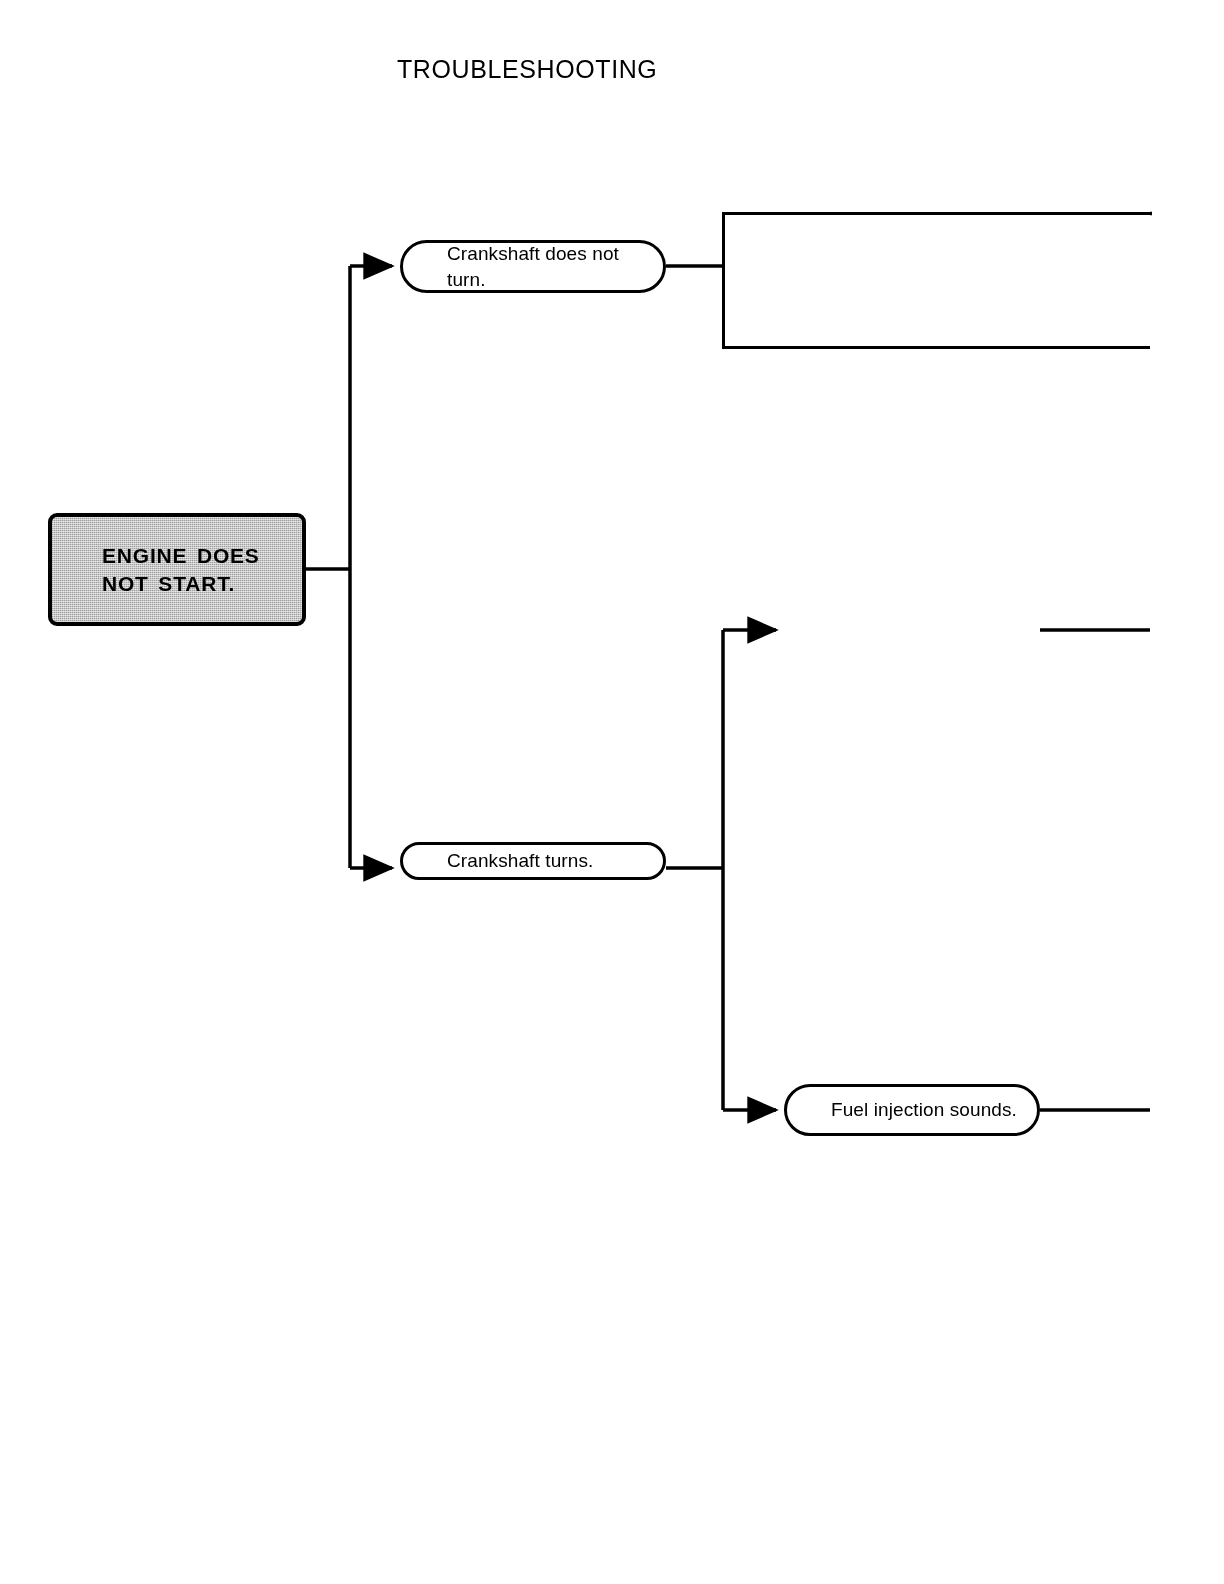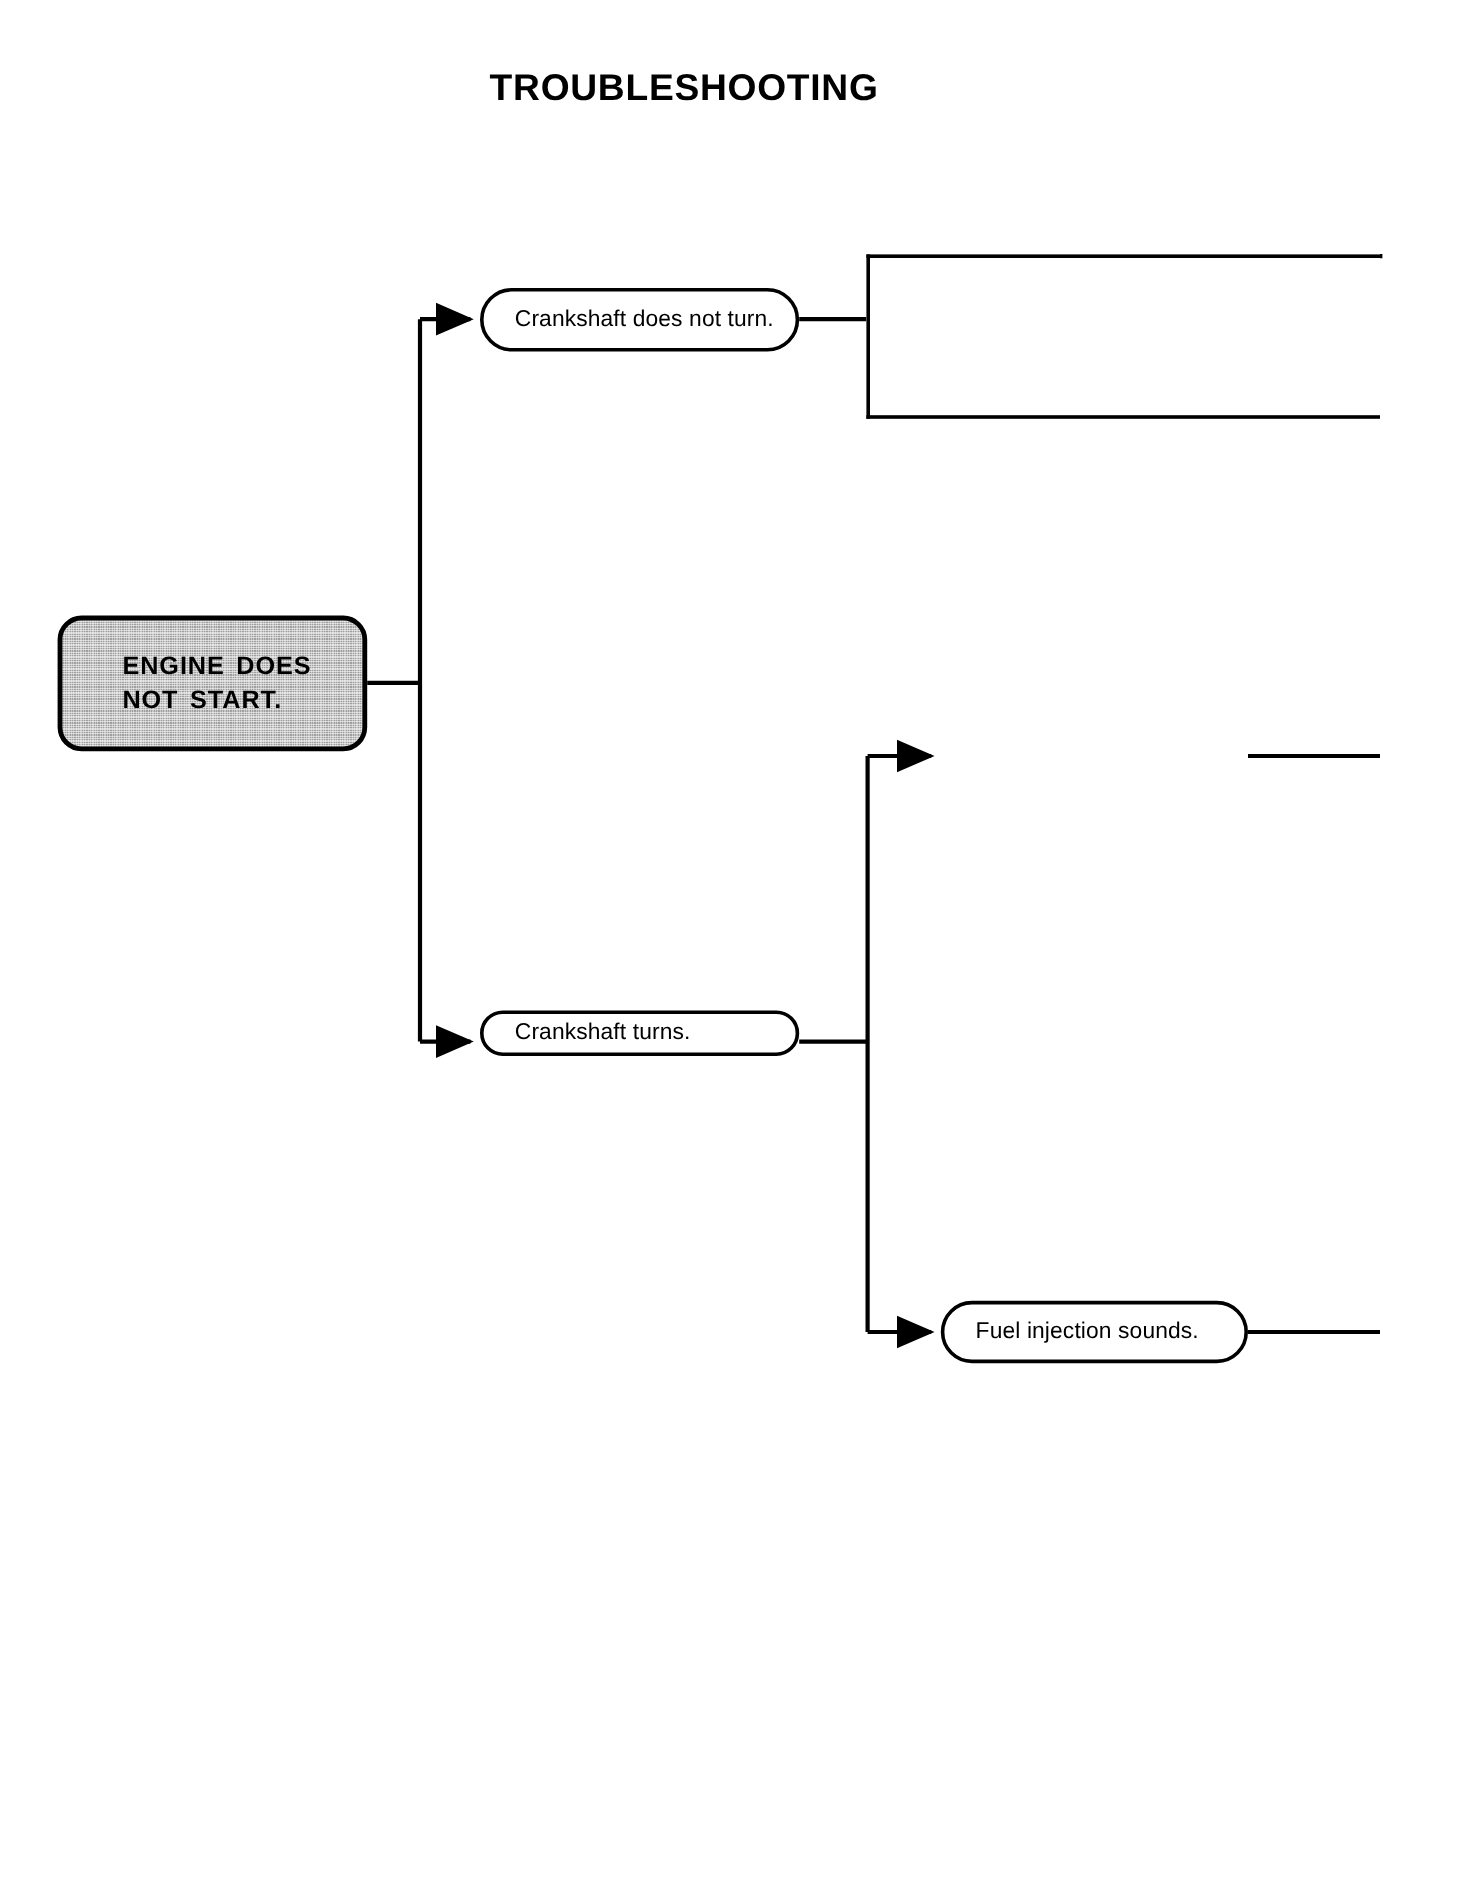--- a/index.html
+++ b/index.html
@@ -21,24 +21,24 @@
     left: 0;
     top: 0;
     width: 1224px;
     height: 1584px;
     background: #ffffff;
   }
 
   
   .page-title {
     position: absolute;
-    left: 408px;
+    left: 397px;
     top: 55px;
-    font-size: 31px;
-    font-weight: bold;
+    font-size: 25px;
+    font-weight: normal;
     letter-spacing: 0.6px;
     white-space: nowrap;
   }
 
   
   .page-number {
     position: absolute;
     left: 0;
     top: 1508px;
     width: 1050px;
@@ -68,28 +68,28 @@
   }
 
   .node-pill {
     border-radius: 999px;
   }
 
   .node-label {
     font-size: 19px;
     line-height: 1.35;
     letter-spacing: 0.1px;
-    padding-left: 26px;
+    padding-left: 44px;
     padding-right: 18px;
     white-space: pre-line;
   }
 
   
   .node-root {
-    border-radius: 20px;
+    border-radius: 9px;
     border-width: 4px;
     background-color: #c6c6c6;
     background-image:
       repeating-linear-gradient(0deg, rgba(255,255,255,0.55) 0px, rgba(255,255,255,0.55) 1px, rgba(0,0,0,0) 1px, rgba(0,0,0,0) 2px),
       repeating-linear-gradient(90deg, rgba(120,120,120,0.5) 0px, rgba(120,120,120,0.5) 1px, rgba(0,0,0,0) 1px, rgba(0,0,0,0) 2px);
   }
   .node-root .node-label {
     font-weight: bold;
     font-size: 21px;
     line-height: 1.3;

